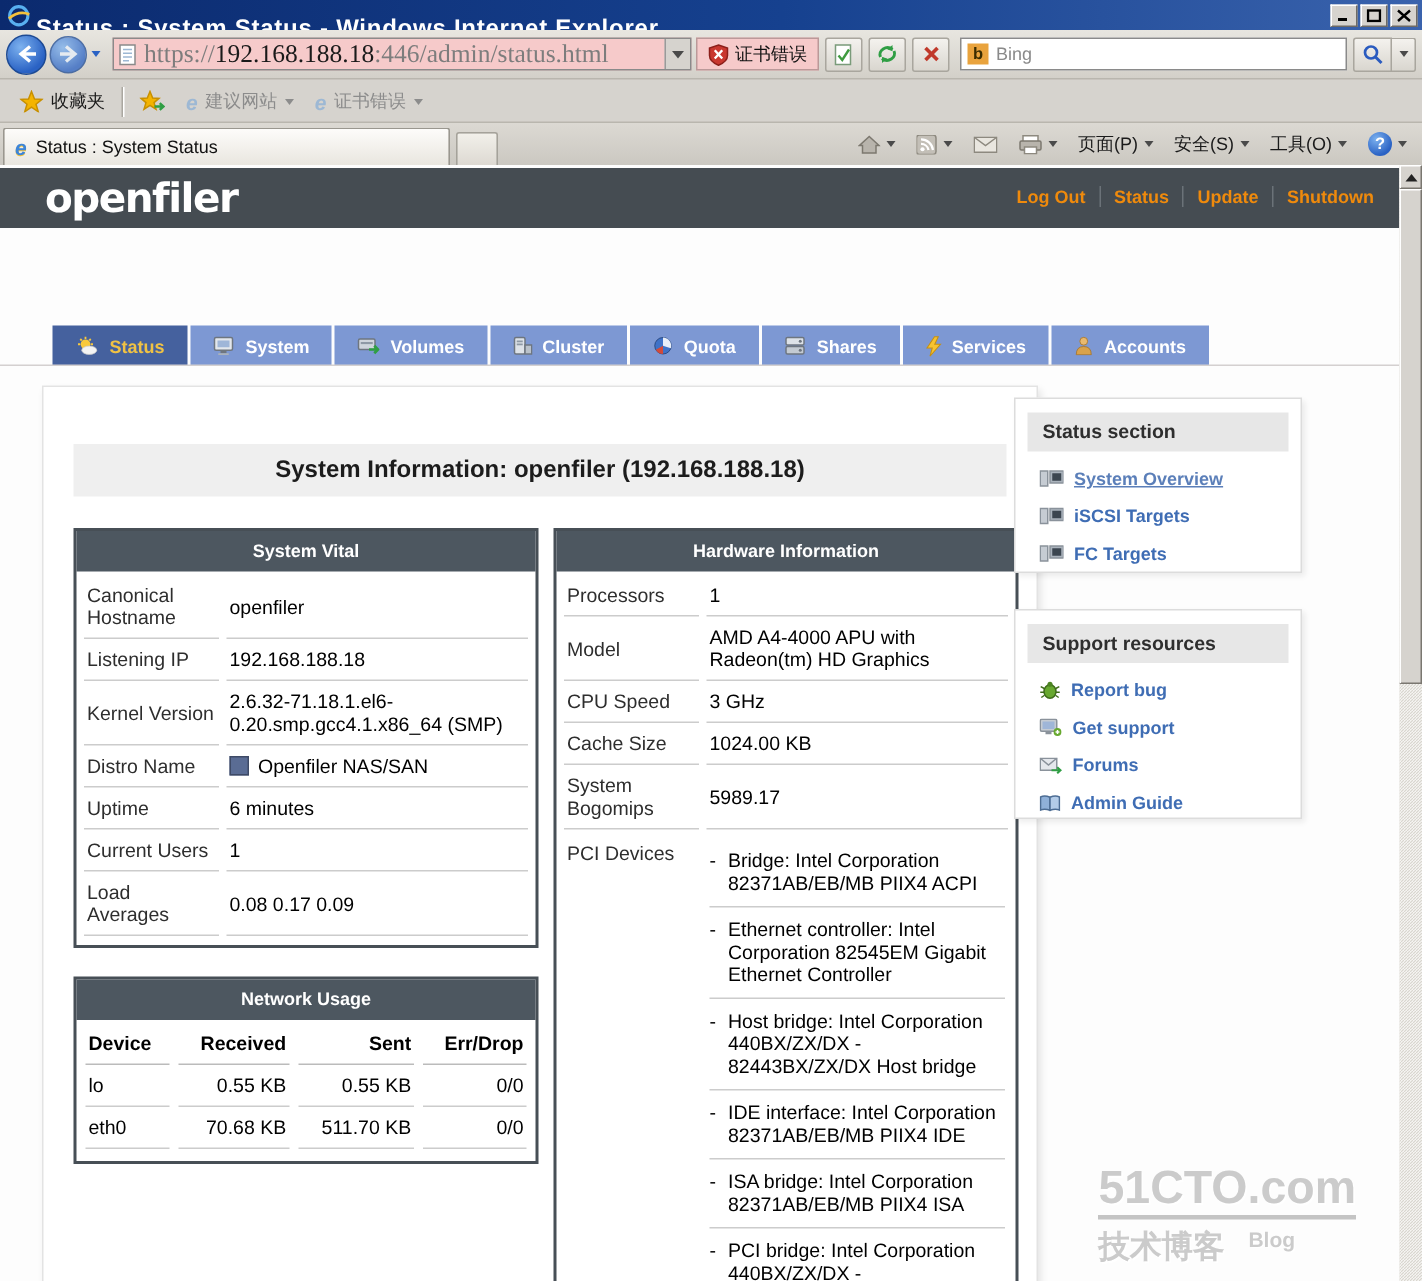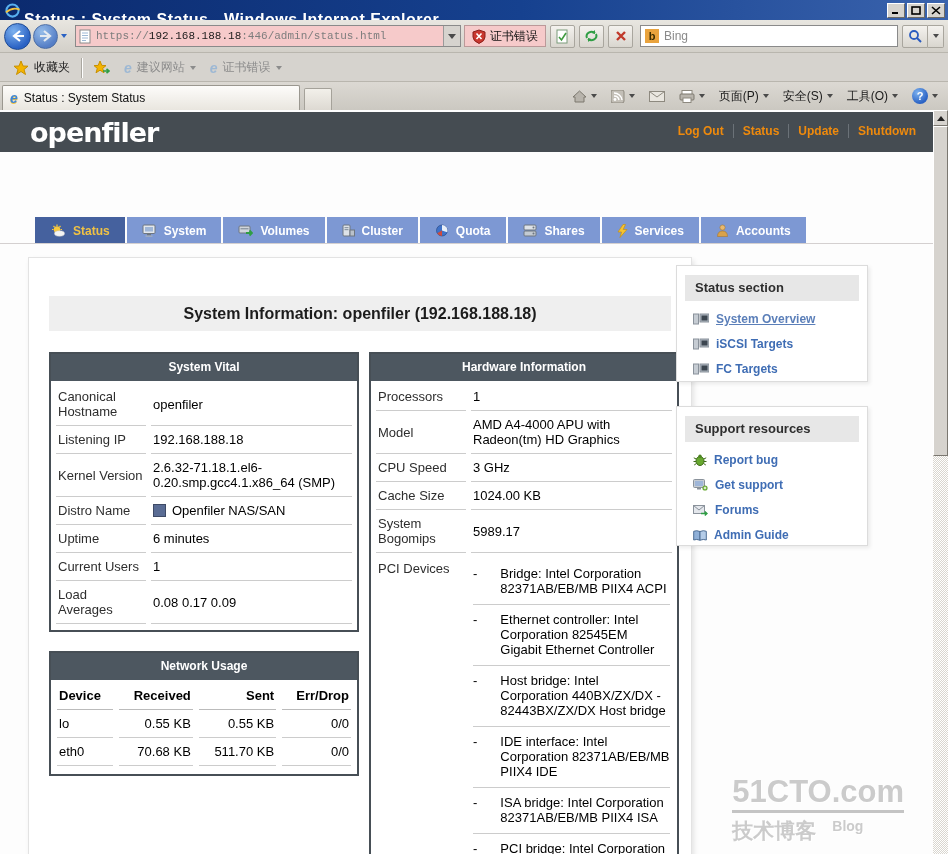--- a/index.html
+++ b/index.html
@@ -26,21 +26,21 @@
     background:radial-gradient(circle at 35% 30%,#7db2ef,#2a62c4 60%,#17ay); 
     background:radial-gradient(circle at 35% 30%,#7db2ef,#2a62c4 70%);
     border:1px solid #1d4a94; display:flex; align-items:center; justify-content:center; }
   .navcircle.fwd { width:25px; height:25px; opacity:.75; margin-left:2px; }
   .caret { width:0; height:0; border-left:4px solid transparent; border-right:4px solid transparent;
     border-top:5px solid #4a4a4a; display:inline-block; }
   .caret.sm { border-left-width:3px; border-right-width:3px; border-top-width:4px; }
   .tb-sep { margin:0 3px; }
   .addrbar { flex:none; width:386px; height:22px; background:#f6caca; border:1px solid #8a8a8a;
     display:flex; align-items:center; margin-left:5px; padding-left:3px; }
-  .addrbar .url { font-family:Liberation Mono, monospace; font-size:11px; white-space:nowrap;
+  .addrbar .url { font-family:Liberation Serif, serif; font-size:17px; white-space:nowrap;
     overflow:hidden; }
   .url .dim { color:#7d7d7d; } .url .host { color:#1a1a1a; }
   .addr-drop { margin-left:auto; width:17px; height:20px; background:#d6d3ce;
     border-left:1px solid #9a9a9a; display:flex; align-items:center; justify-content:center; }
   .certbox { height:22px; background:#f6caca; border:1px solid #b99; display:flex; align-items:center;
     gap:4px; padding:0 7px; margin-left:3px; font-size:12px; color:#111; white-space:nowrap; }
   .tinybtn { width:25px; height:23px; background:linear-gradient(#f4f2ee,#d9d6cf); border:1px solid #a9a69e;
     display:flex; align-items:center; justify-content:center; margin-left:4px; border-radius:2px; }
   .searchbox { flex:1; height:22px; background:#fff; border:1px solid #8a8a8a; margin-left:7px;
     display:flex; align-items:center; padding:0 4px; gap:5px; min-width:0; }
@@ -133,21 +133,21 @@
   table.net { width:100%; border-collapse:separate; border-spacing:6px 0; font-size:13px; margin:2px 0 8px; }
   table.net th { border-bottom:1px solid #bbb; padding:6px 2px; text-align:right; color:#000; font-size:13px; }
   table.net th:first-child { text-align:left; }
   table.net td { border-bottom:1px solid #ccc; padding:6px 2px; text-align:right; color:#000; }
   table.net td:first-child { text-align:left; }
 
   .pci-list { width:100%; }
   .pci-item { display:flex; gap:8px; padding:7px 0 8px; border-bottom:1px solid #ccc; font-size:13px; color:#000; }
   .pci-item:last-child { border-bottom:none; }
   .pci-dash { flex:none; }
-  .pci-text { overflow-wrap:break-word; word-break:break-word;margin-left:15px; }
+  .pci-text { overflow-wrap:break-word; word-break:break-word; }
 
   
   .side-box { position:absolute; left:676px; width:192px; background:#fff; border:1px solid #dcdcdc;
     box-shadow:2px 2px 4px rgba(0,0,0,.08); }
   .side-box.b1 { top:155px; height:117px; }
   .side-box.b2 { top:296px; height:140px; }
   .side-hd { margin:9px 8px 0; height:26px; background:#e7e7e7; line-height:26px; padding-left:10px;
     font-weight:bold; font-size:13px; color:#2e2e2e; }
   .side-links { margin:11px 0 0 16px; }
   .side-link { display:flex; align-items:center; gap:7px; margin-bottom:11px; font-size:12px;

